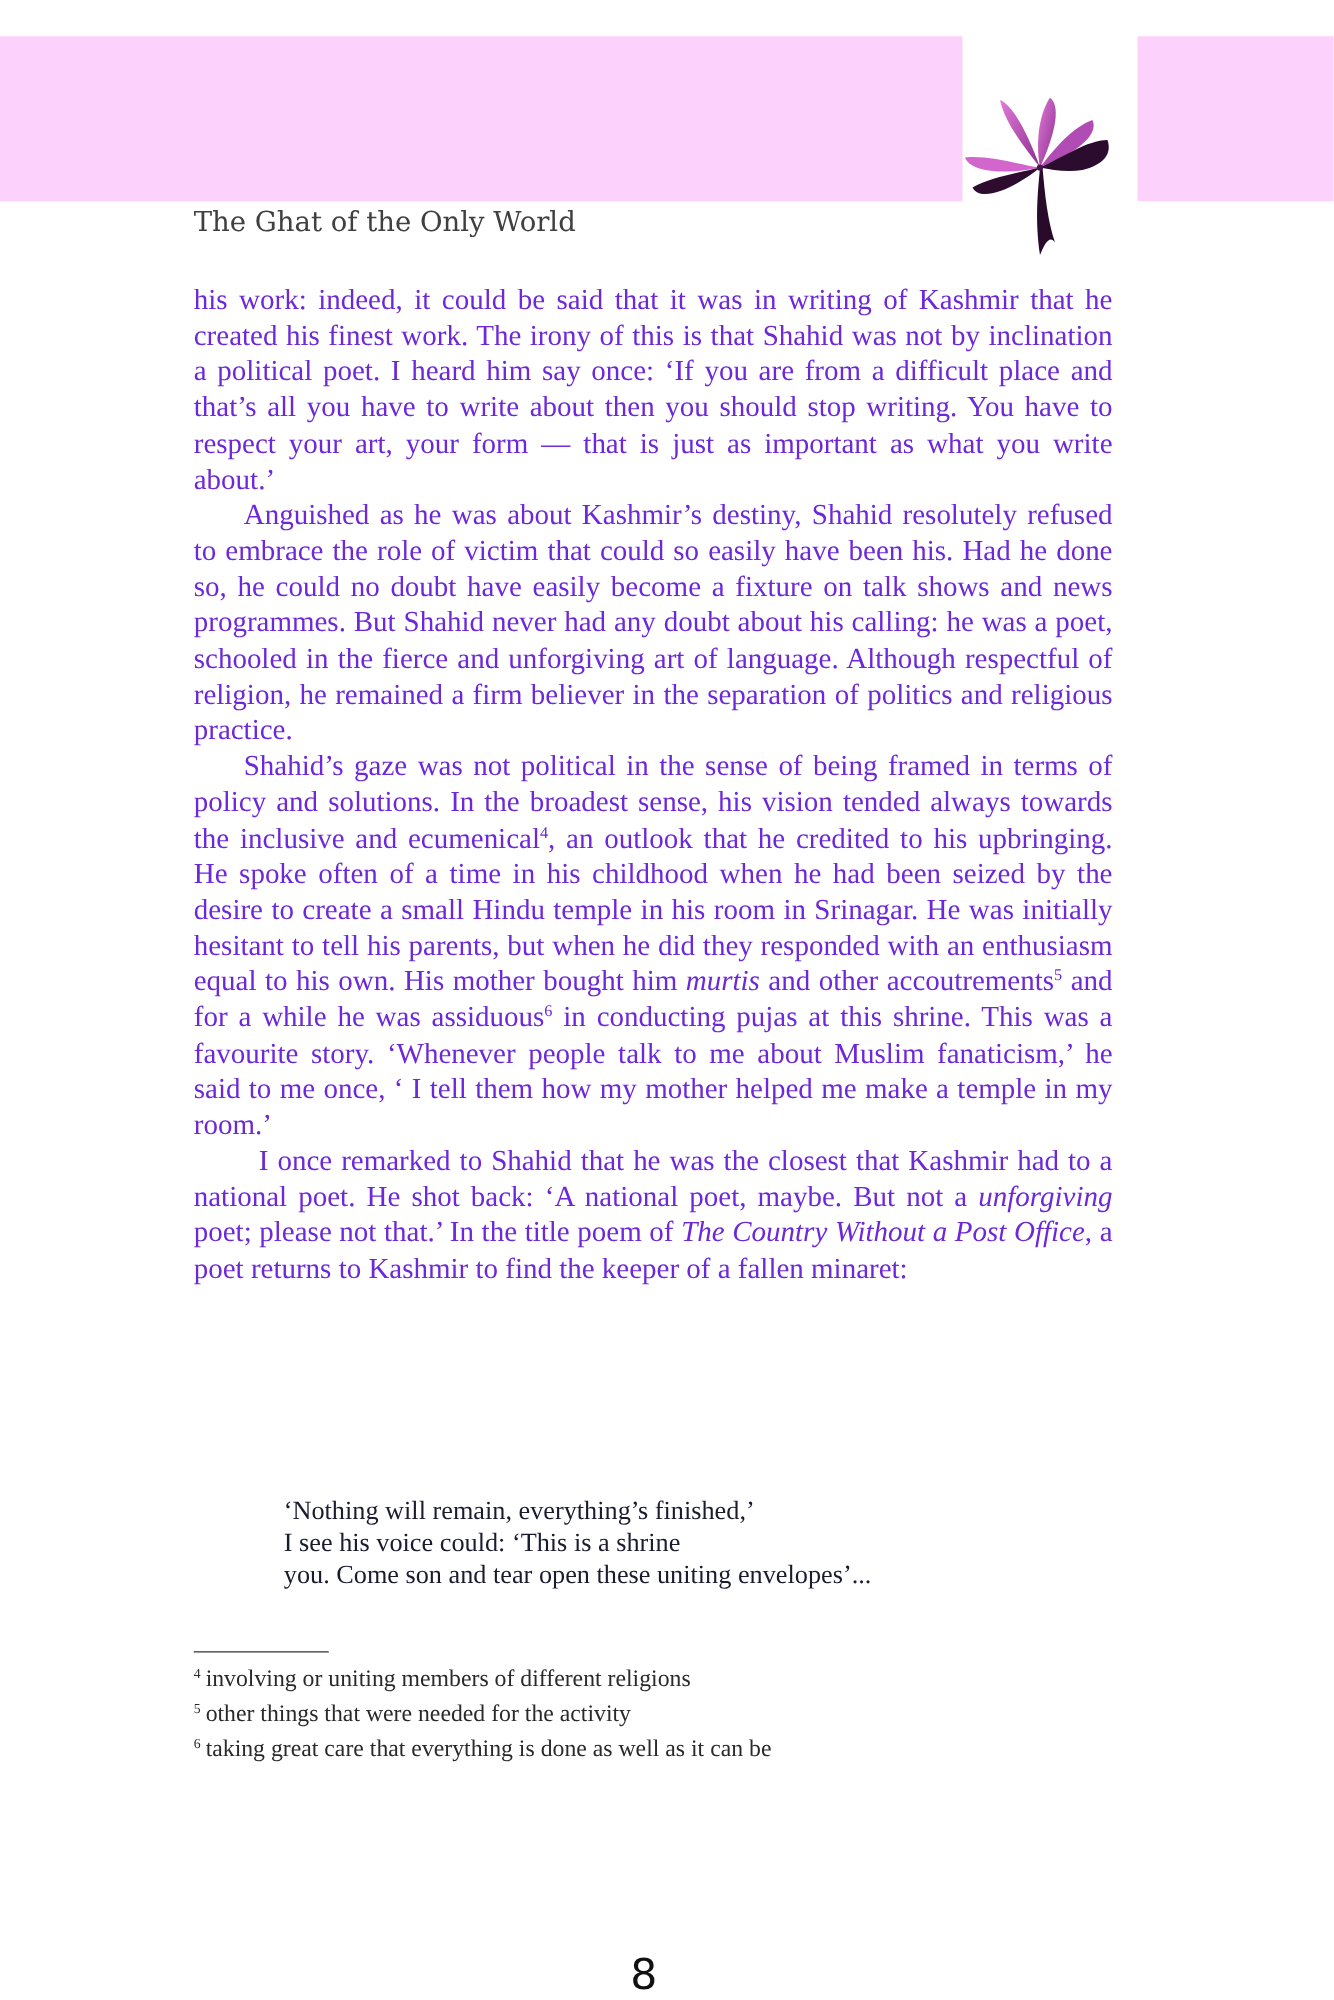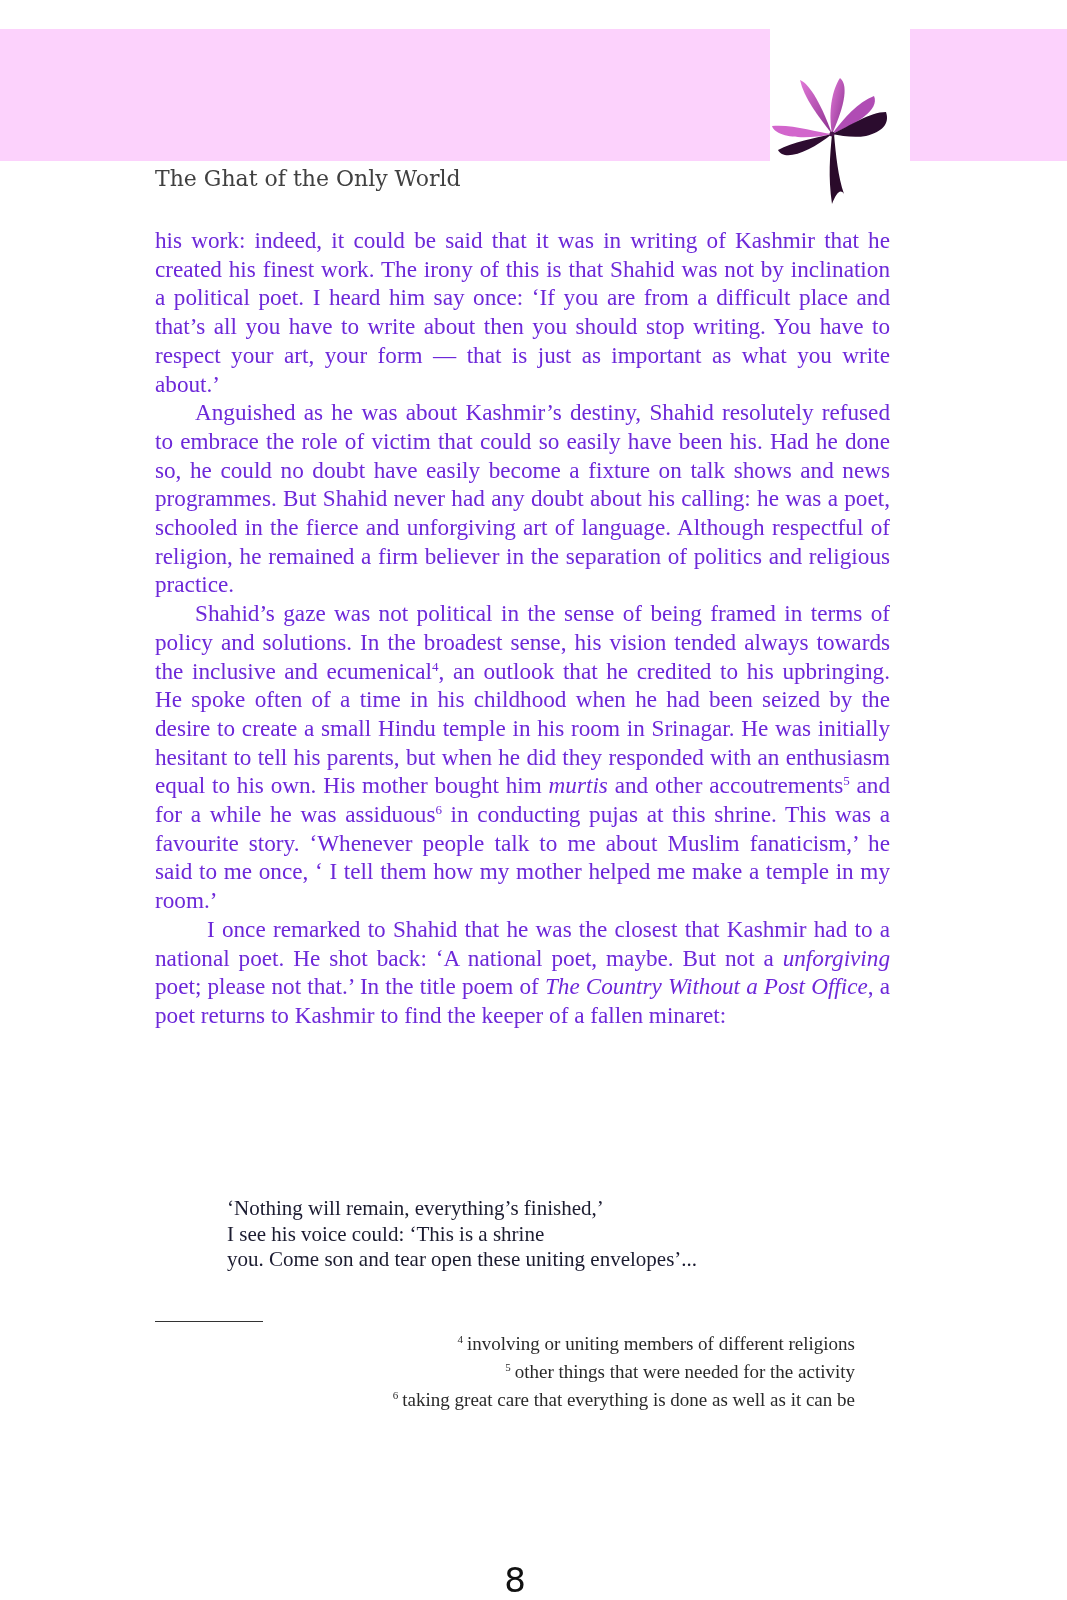--- a/index.html
+++ b/index.html
@@ -29,21 +29,21 @@
   .poem {
     position: absolute; left: 195px; top: 1196px; width: 620px;
     font-family: "Liberation Serif", serif; font-size: 21px; line-height: 25.7px; color: #1b1b30; margin-left: 32px;
   }
   .poem div { white-space: nowrap; }
   .rule { position: absolute; left: 155px; top: 1321px; width: 108px; height: 1px; background: #333; }
   .footnotes {
     position: absolute; left: 155px; top: 1330px; width: 700px;
     font-family: "Liberation Serif", serif; font-size: 19px; line-height: 28px; color: #2a2a2a;
   }
-  .footnotes div { white-space: nowrap; text-align: right; }
+  .footnotes div { white-space: nowrap; }
   .footnotes sup { font-size: 11px; vertical-align: 7px; margin-right: 4px; }
   .page-number {
     position: absolute; left: 0; width: 1030px; top: 1560px; text-align: center;
     font-family: "DejaVu Sans", sans-serif; font-size: 34px; color: #111;
   }
 </style>
 </head>
 <body>
 
 <div class="band band-left"></div>

